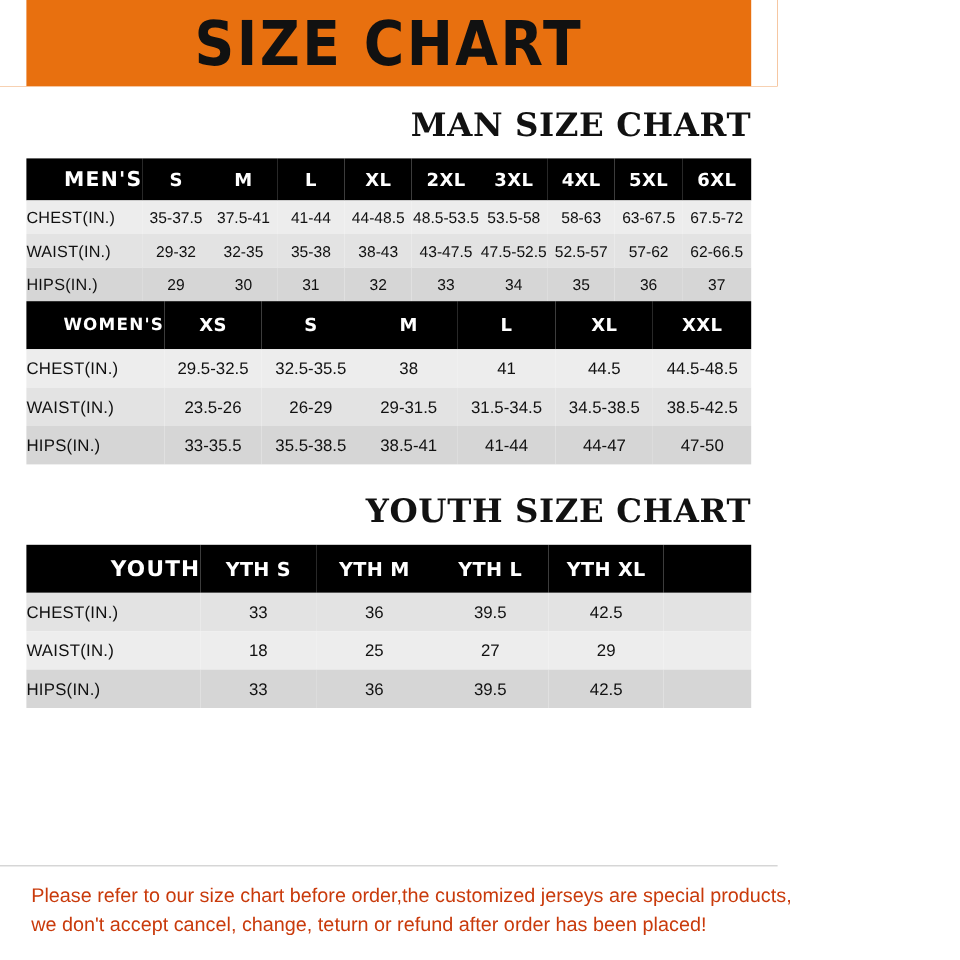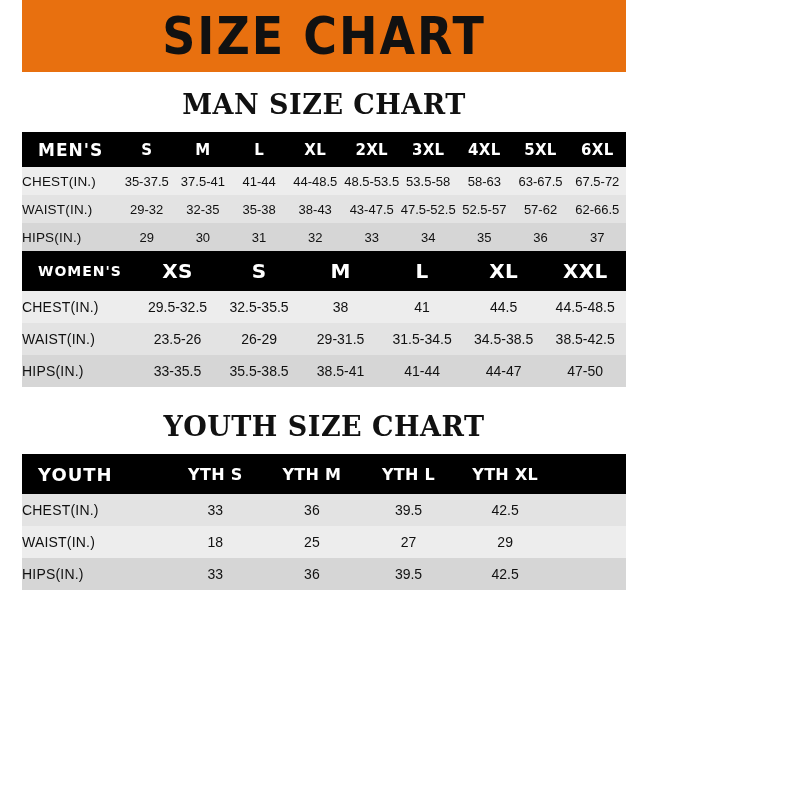--- a/index.html
+++ b/index.html
@@ -60,21 +60,21 @@
 
   .content {
     padding: 0 22px;
     box-sizing: border-box;
     flex: 1;
     display: flex;
     flex-direction: column;
   }
 
   .section-title {
-    text-align: center;
+    text-align: right;
     font-family: "DejaVu Serif", serif;
     font-weight: bold;
     color: #111111;
     letter-spacing: 0.5px;
   }
   .section-title.man   { font-size: 27px; margin: 17px 0 12px 0; }
   .section-title.women { font-size: 27px; margin: 22px 0 12px 0; }
   .section-title.youth { font-size: 27px; margin: 24px 0 12px 0; }
 
   table.chart {
@@ -92,21 +92,21 @@
     color: #ffffff;
   }
   .hdr-row th {
     height: 35px;
     font-size: 15px;
     font-weight: bold;
     font-family: "DejaVu Sans", sans-serif;
     letter-spacing: 0.3px;
   }
   .hdr-row th.rowlabel {
-    text-align: left;
+    text-align: right;
     padding-left: 16px;
     font-size: 17px;
     letter-spacing: 1px;
   }
   .body-row td {
     height: 28px;
     font-size: 13px;
     color: #111111;
     font-family: "Liberation Sans", sans-serif;
   }
@@ -114,21 +114,21 @@
     text-align: left;
     font-size: 13.5px;
     letter-spacing: 0.2px;
   }
   .row-light { background: #ededed; }
   .row-mid   { background: #e3e3e3; }
   .row-dark  { background: #d6d6d6; }
 
   
   .chart-women .body-row td { height: 32px; font-size: 14px; }
-  .chart-women .hdr-row th { height: 40px; font-size: 20px; }
+  .chart-women .hdr-row th { height: 40px; font-size: 15px; }
   .chart-women .hdr-row th.rowlabel { font-size: 14px; }
   .chart-youth .body-row td { height: 32px; font-size: 14px; }
   .chart-youth .hdr-row th { height: 40px; font-size: 16px; }
   .chart-youth .hdr-row th.rowlabel { font-size: 18px; }
 
   .footer-note {
     margin-top: auto;
     padding: 14px 26px 16px 26px;
     box-sizing: border-box;
     color: #c93a0b;
@@ -308,14 +308,18 @@
         <td>36</td>
         <td>39.5</td>
         <td>42.5</td>
         <td></td>
       </tr>
     </tbody>
       </table>
 
   </div>
 
+  <div class="footer-note">
+    <div>Please refer to our size chart before order,the customized jerseys are special products,</div>
+    <div>we don't accept cancel, change, teturn or refund after order has been placed!</div>
+  </div>
 
 </div>
 
 </body></html>

